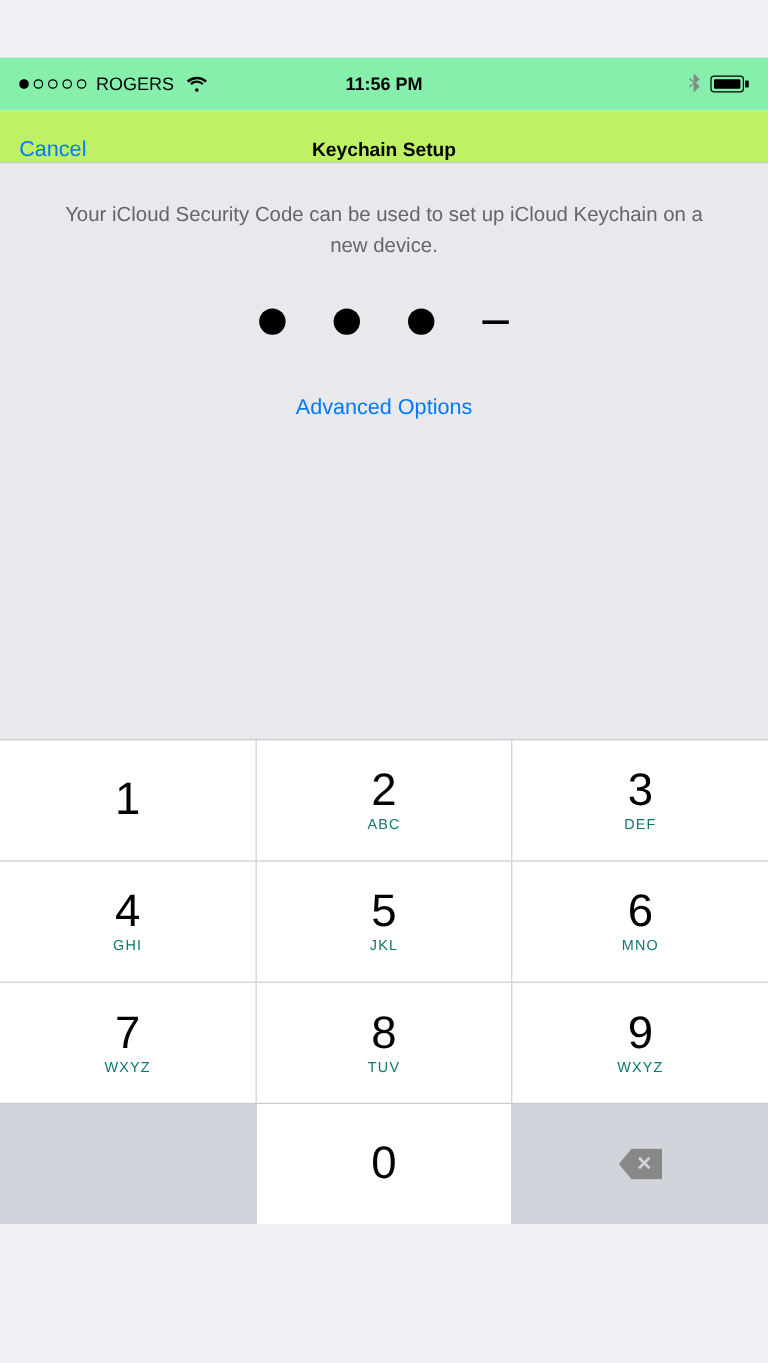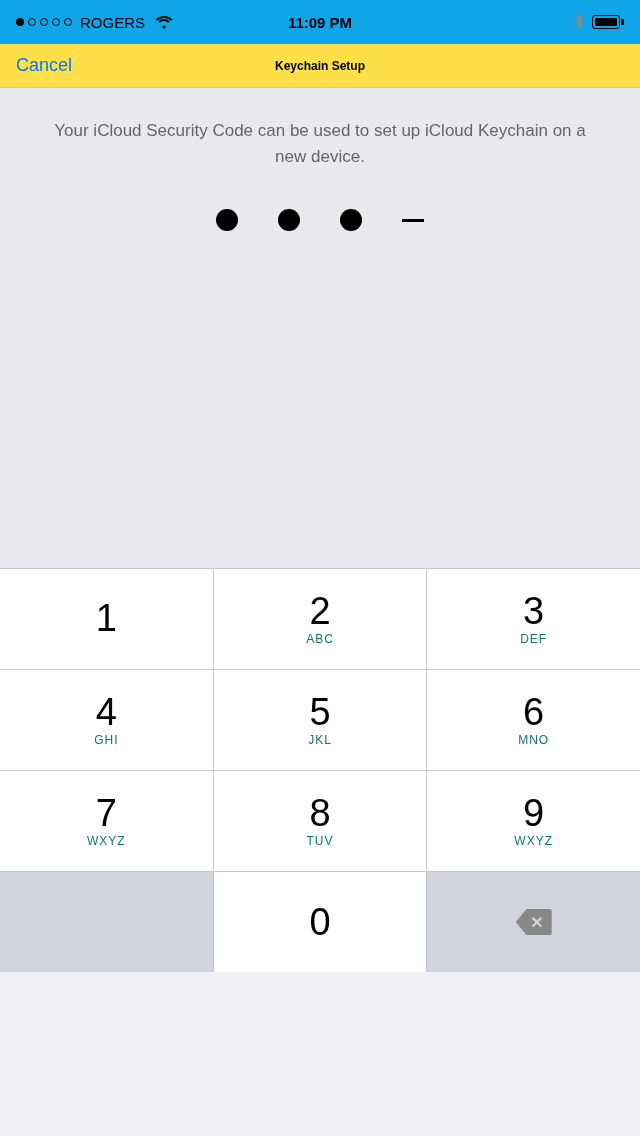--- a/index.html
+++ b/index.html
@@ -9,25 +9,26 @@
       width: 640px;
       height: 1136px;
       font-family: -apple-system, 'Helvetica Neue', Helvetica, sans-serif;
       background: #f0f0f5;
       overflow: hidden;
     }
 
     
     .status-bar {
       height: 44px;
-      background: #0ea5e9;
+      background: #86efac;
       display: flex;
       align-items: center;
       justify-content: space-between;
       padding: 0 16px;
+      margin-top: 48px;
     }
     .status-left {
       display: flex;
       align-items: center;
       gap: 6px;
     }
     .signal-dots {
       display: flex;
       gap: 4px;
       align-items: center;
@@ -85,39 +86,39 @@
     .battery-tip {
       width: 3px; height: 6px;
       background: #000;
       border-radius: 0 1px 1px 0;
       margin-left: 1px;
     }
 
     
     .nav-bar {
       height: 44px;
-      background: #fde047;
+      background: #bef264;
       border-bottom: 1px solid #c8c7cc;
       display: flex;
-      align-items: center;
+      align-items: flex-end;
       justify-content: center;
       position: relative;
     }
     .nav-cancel {
       position: absolute;
       left: 16px;
       font-size: 18px;
       color: #007aff;
       font-weight: 400;
       cursor: pointer;
       background: none;
       border: none;
     }
     .nav-title {
-      font-size: 12px;
+      font-size: 16px;
       font-weight: 600;
       color: #000;
     }
 
     
     .content-area {
       background: #e8e8ed;
       padding: 30px 40px 20px;
       text-align: center;
       min-height: 380px;
@@ -244,21 +245,21 @@
       <div class="dot-empty"></div>
       <div class="dot-empty"></div>
       <div class="dot-empty"></div>
     </div>
     <span class="carrier-text">ROGERS</span>
 
     <svg class="wifi-icon" width="18" height="14" viewBox="0 0 18 14">
       <path d="M9 10.5c.83 0 1.5.67 1.5 1.5S9.83 13.5 9 13.5 7.5 12.83 7.5 12 8.17 10.5 9 10.5zm-4.24-2.76A5.99 5.99 0 0 1 9 6c1.66 0 3.15.67 4.24 1.74l1.42-1.42A7.97 7.97 0 0 0 9 4C6.8 4 4.78 4.88 3.34 6.32l1.42 1.42zM9 1C5.8 1 2.87 2.27.64 4.36L2.06 5.78A10.9 10.9 0 0 1 9 3c2.67 0 5.12.95 7.04 2.78l1.42-1.42A12.9 12.9 0 0 0 9 1z" fill="#000"></path>
     </svg>
   </div>
-  <div class="status-center">11:09 PM</div>
+  <div class="status-center">11:56 PM</div>
   <div class="status-right">
 
     <svg width="12" height="18" viewBox="0 0 12 18" fill="#888">
       <path d="M6 0L11 5 8 8l3 3-5 5v-7L3 12 2 11l4-3-4-3 1-1 3 3V0z"></path>
     </svg>
 
     <div class="battery">
       <div class="battery-body">
         <div class="battery-fill"></div>
       </div>
@@ -275,20 +276,21 @@
 <div class="content-area">
   <p class="description-text">Your iCloud Security Code can be used to set up iCloud Keychain on a new device.</p>
 
   <div class="pin-display">
     <div class="pin-dot-filled"></div>
     <div class="pin-dot-filled"></div>
     <div class="pin-dot-filled"></div>
     <div class="pin-dot-empty"></div>
   </div>
 
+  <button class="advanced-options">Advanced Options</button>
 </div>
 
 <div class="spacer"></div>
 
 <div class="keypad">
 
   <div class="keypad-row">
     <button class="key-btn">
       <span class="key-main">1</span>
       <span class="key-sub"></span>

